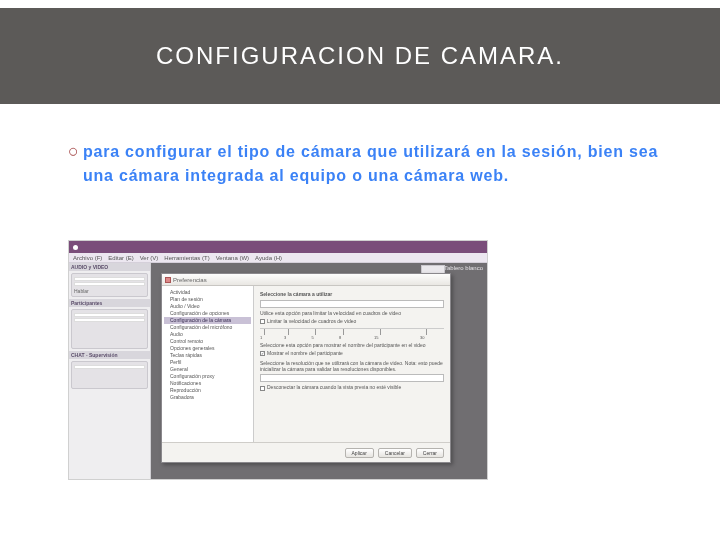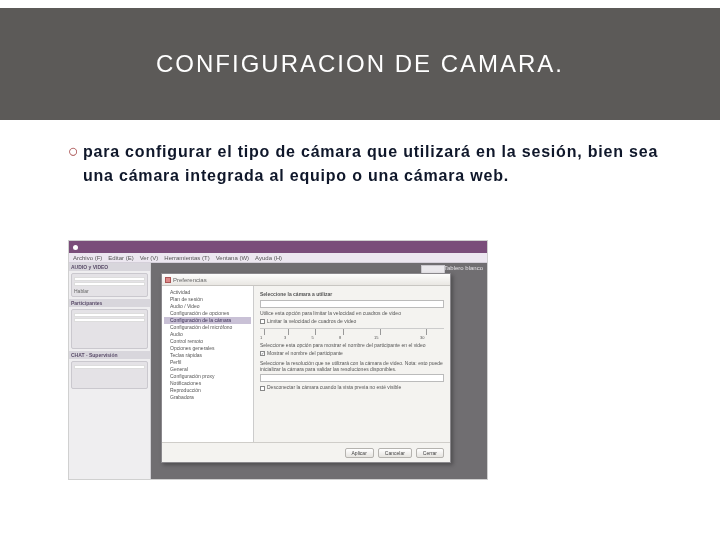--- a/index.html
+++ b/index.html
@@ -5,21 +5,21 @@
 * { margin: 0; padding: 0; box-sizing: border-box; }
 body {
   width: 720px; height: 540px;
   background: #fff;
   font-family: Arial, sans-serif;
   position: relative;
 }
 .title-band {
   position: absolute;
   top: 8px; left: 0; right: 0;
-  height: 112px;
+  height: 96px;
   background: #5c5a58;
   display: flex;
   align-items: center;
   justify-content: center;
 }
 .title-band h1 {
   color: #fff;
   font-size: 24px;
   font-weight: 400;
   letter-spacing: 2px;
@@ -31,21 +31,21 @@
 }
 .bullet-row { display: flex; }
 .bullet {
   color: #a64b4b;
   font-size: 18px;
   margin-right: 4px;
   line-height: 1;
   margin-top: 2px;
 }
 .bullet-text {
-  color: #0f172a;
+  color: #3b82f6;
   font-size: 16px;
   letter-spacing: 0.8px;
   font-weight: 600;
   line-height: 1.5;
 }
 .app-shot {
   position: absolute;
   top: 240px; left: 68px;
   width: 420px; height: 240px;
   background: #f4f4f4;

